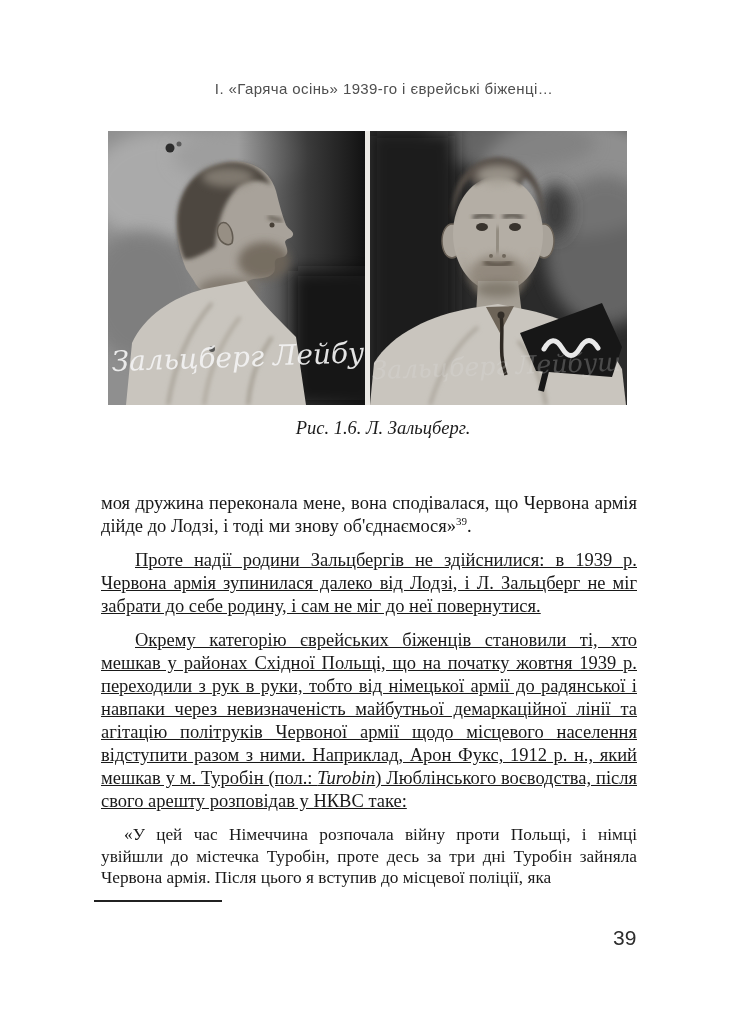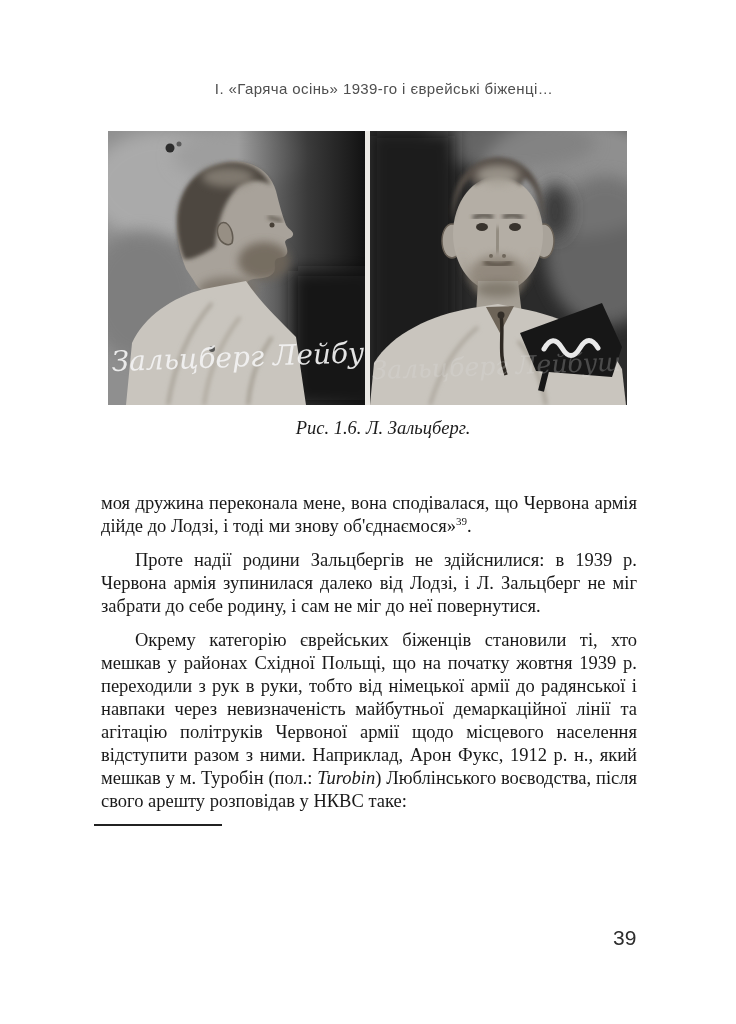--- a/index.html
+++ b/index.html
@@ -18,21 +18,21 @@
     position:absolute; top:417px; left:0; width:736px; text-align:center;
     font-style:italic; font-size:18.5px; line-height:22.5px; color:#1c1c1c;margin-left:15px;
   }
   .body-text {
     position:absolute; left:90px; top:481px; width:558px;
     font-size:18.5px; line-height:23px; text-align:justify;
     text-justify:inter-word; color:#191919; hyphens:manual;
   }
   .body-text p { margin:11px; padding:0; }
   .p-openquote { margin-left:44px; }
-  .p-indent { text-indent:34px; }
+  .p-indent { text-indent:34px;text-decoration:underline; }
   .blockquote { margin-left:30px; font-size:17.3px; line-height:21.5px; text-indent:23px; }
   .fn-ref { font-size:11px; vertical-align:super; line-height:0; }
   .footnote-sep { width:128px; height:2px; background:#212121; margin:6px 0 4px 4px; }
   .footnote { font-size:16.5px; line-height:21px; text-align:justify; text-indent:30px; margin:0; }
   .fn-marker { font-size:10.5px; vertical-align:super; line-height:0; }
   .page-number {
     position:absolute; left:613px; top:926px;
     font-family:"Liberation Sans", sans-serif; font-size:21px; color:#2d2d2d;
   }
   .hand-text { font-family:"DejaVu Serif", serif; font-style:italic; }
@@ -166,20 +166,21 @@
     <div>Рис. 1.6. Л. Зальцберг.</div>
   </div>
 
   <div class="body-text">
     <p class="p-openquote"><span>моя дружина переконала мене, вона сподівалася, що Червона армія дійде до Лодзі, і тоді ми знову об'єднаємося»</span><sup class="fn-ref">39</sup><span>.</span></p>
 
     <p class="p-indent">Проте надії родини Зальцбергів не здійснилися: в 1939 р. Червона армія зупинилася далеко від Лодзі, і Л. Зальцберг не міг забрати до себе родину, і сам не міг до неї повернутися.</p>
 
     <p class="p-indent"><span>Окрему категорію єврейських біженців становили ті, хто мешкав у районах Східної Польщі, що на початку жовтня 1939 р. переходили з рук в руки, тобто від німецької армії до радянської і навпаки через невизначеність майбутньої демаркаційної лінії та агітацію політруків Червоної армії щодо місцевого населен­ня відступити разом з ними. Наприклад, Арон Фукс, 1912 р. н., який мешкав у м. Туробін (пол.: </span><i>Turobin</i><span>) Люблінського воєвод­ства, після свого арешту розповідав у НКВС таке:</span></p>
 
+    <p class="blockquote">«У цей час Німеччина розпочала війну проти Польщі, і німці увійшли до містечка Туробін, проте десь за три дні Туробін зай­няла Червона армія. Після цього я вступив до місцевої поліції, яка</p>
 
     <div class="footnote-sep"></div>
 
   </div>
 
   <div class="page-number">39</div>
 
 </div>
 
 </body></html>

